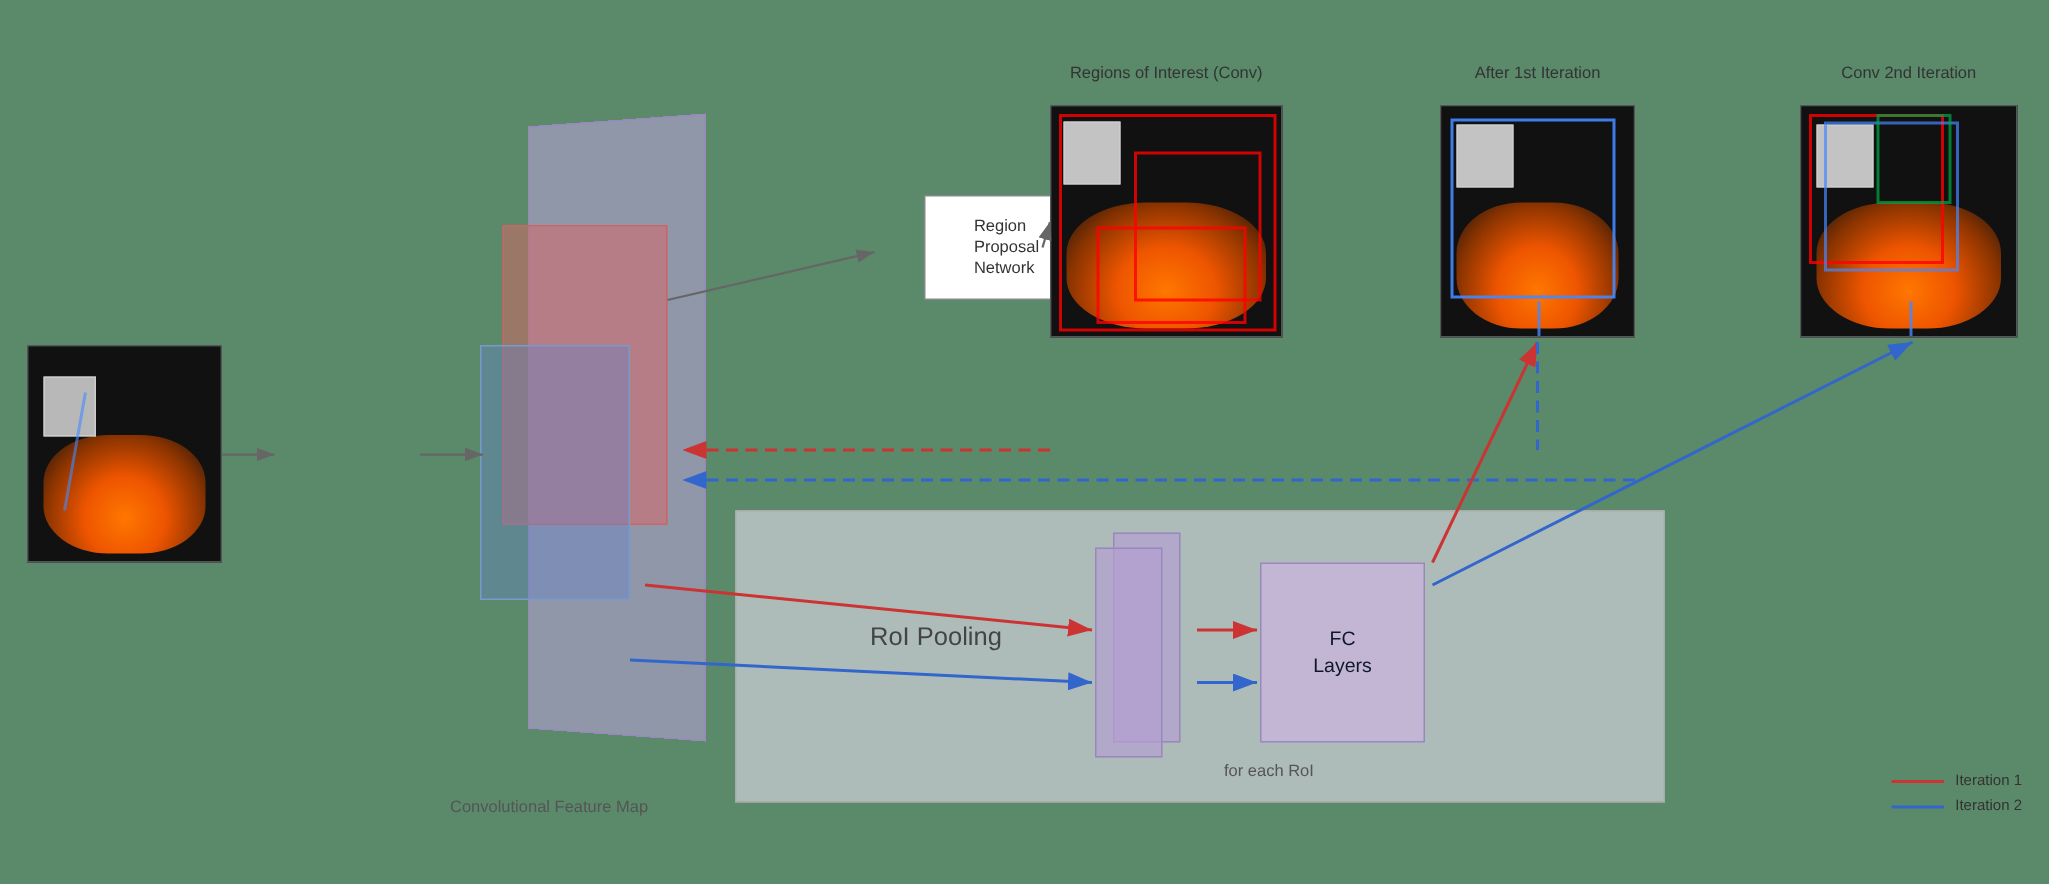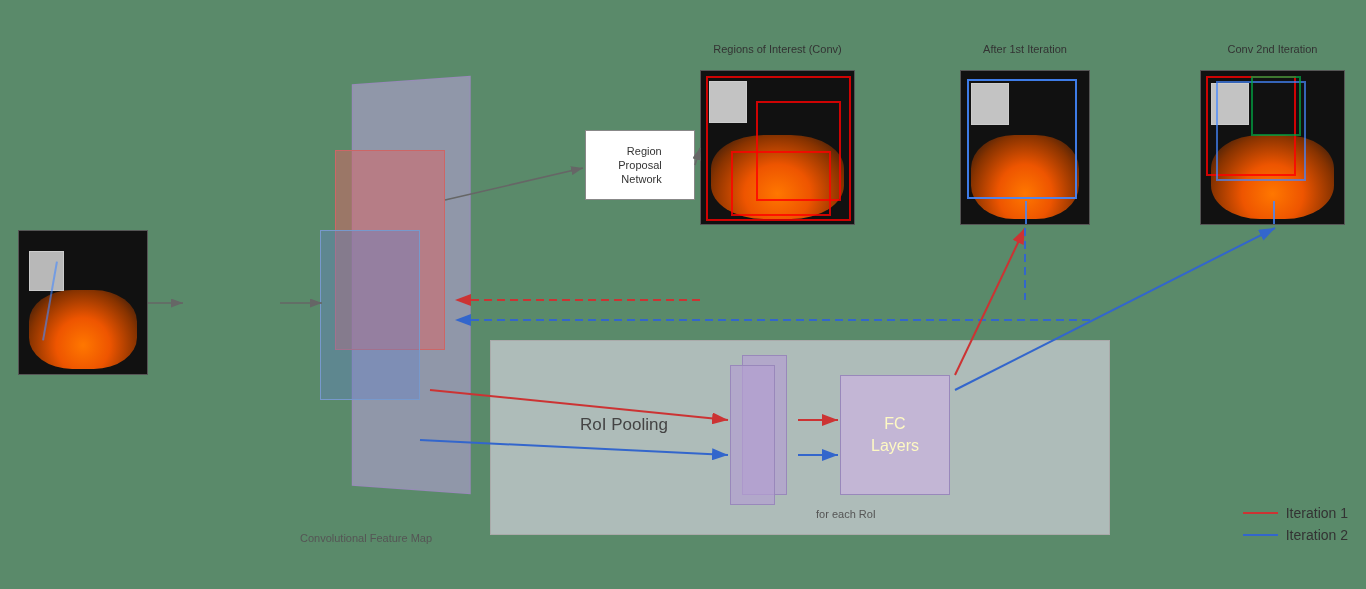--- a/index.html
+++ b/index.html
@@ -79,30 +79,30 @@
       left: 0px;
       top: 150px;
       width: 100px;
       height: 170px;
       background: rgba(100, 130, 200, 0.4);
       border: 1.5px solid #7799cc;
     }
     
     .rpn-box {
       position: absolute;
-      left: 585px;
+      left: 616px;
       top: 130px;
       width: 110px;
       height: 70px;
       background: white;
       border: 1.5px solid #888;
       display: flex;
       align-items: center;
       justify-content: center;
-      text-align: right;
+      text-align: left;
     }
     .rpn-label {
       font-size: 11px;
       color: #333;
       line-height: 1.3;
     }
     
     .roi-image {
       position: absolute;
       left: 700px;
@@ -212,22 +212,22 @@
       width: 110px;
       height: 120px;
       background: rgba(200, 180, 220, 0.8);
       border: 1.5px solid #9988bb;
       display: flex;
       align-items: center;
       justify-content: center;
       text-align: center;
     }
     .fc-layers-label {
-      font-size: 16px;
-      color: #fef9c3;
+      font-size: 13px;
+      color: #0f172a;
       line-height: 1.4;
     }
     
     .for-each-roi {
       position: absolute;
       left: 816px;
       top: 508px;
       font-size: 11px;
       color: #555;
     }
@@ -250,21 +250,21 @@
       display: flex;
       align-items: center;
       margin-bottom: 6px;
     }
     .legend-line {
       width: 35px;
       height: 2px;
       margin-right: 8px;
     }
     .legend-text {
-      font-size: 14px;
+      font-size: 10px;
       color: #333;
       text-align: center;
     }
     
     .arrows-svg {
       position: absolute;
       top: 0; left: 0;
       width: 1366px;
       height: 589px;
       pointer-events: none;

